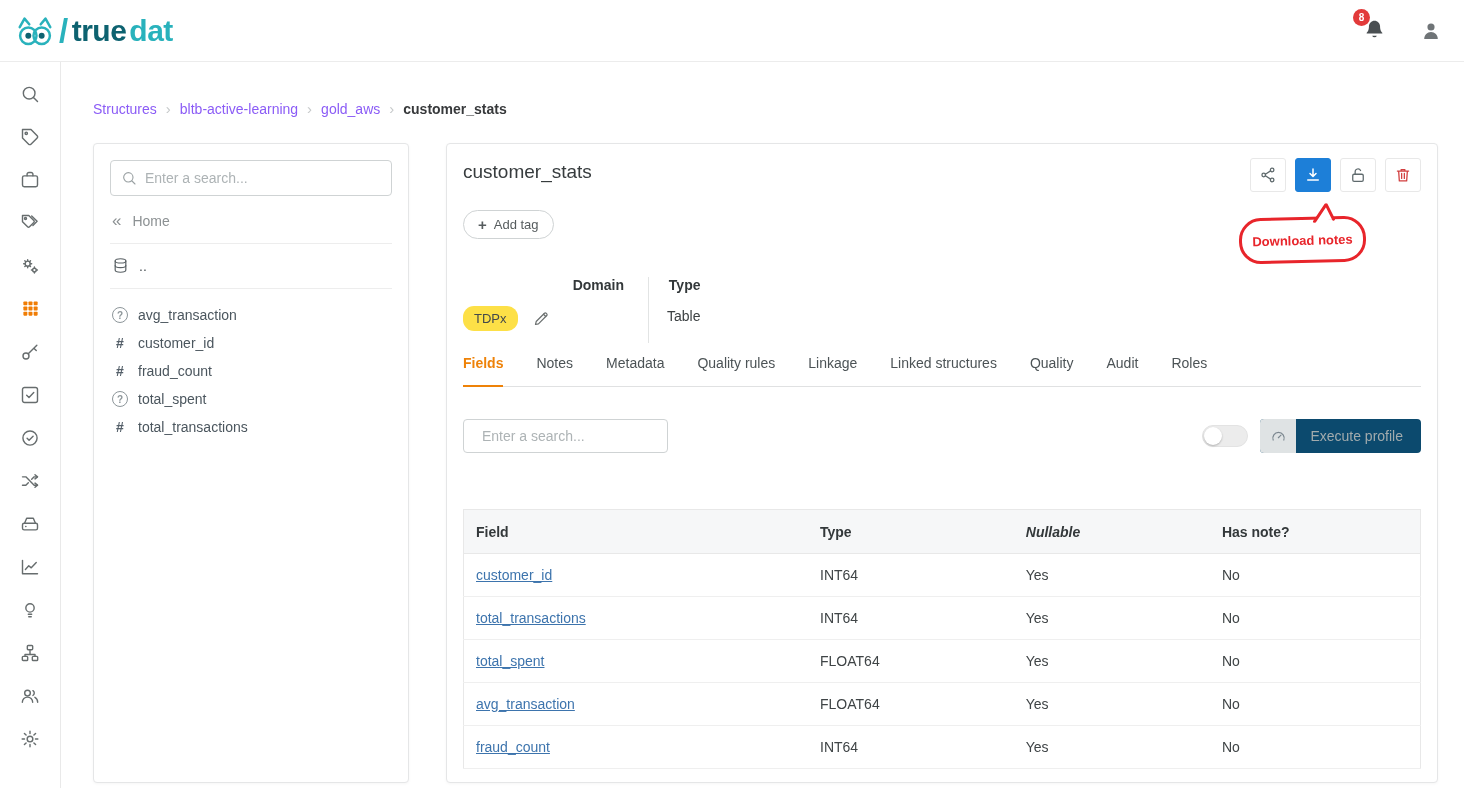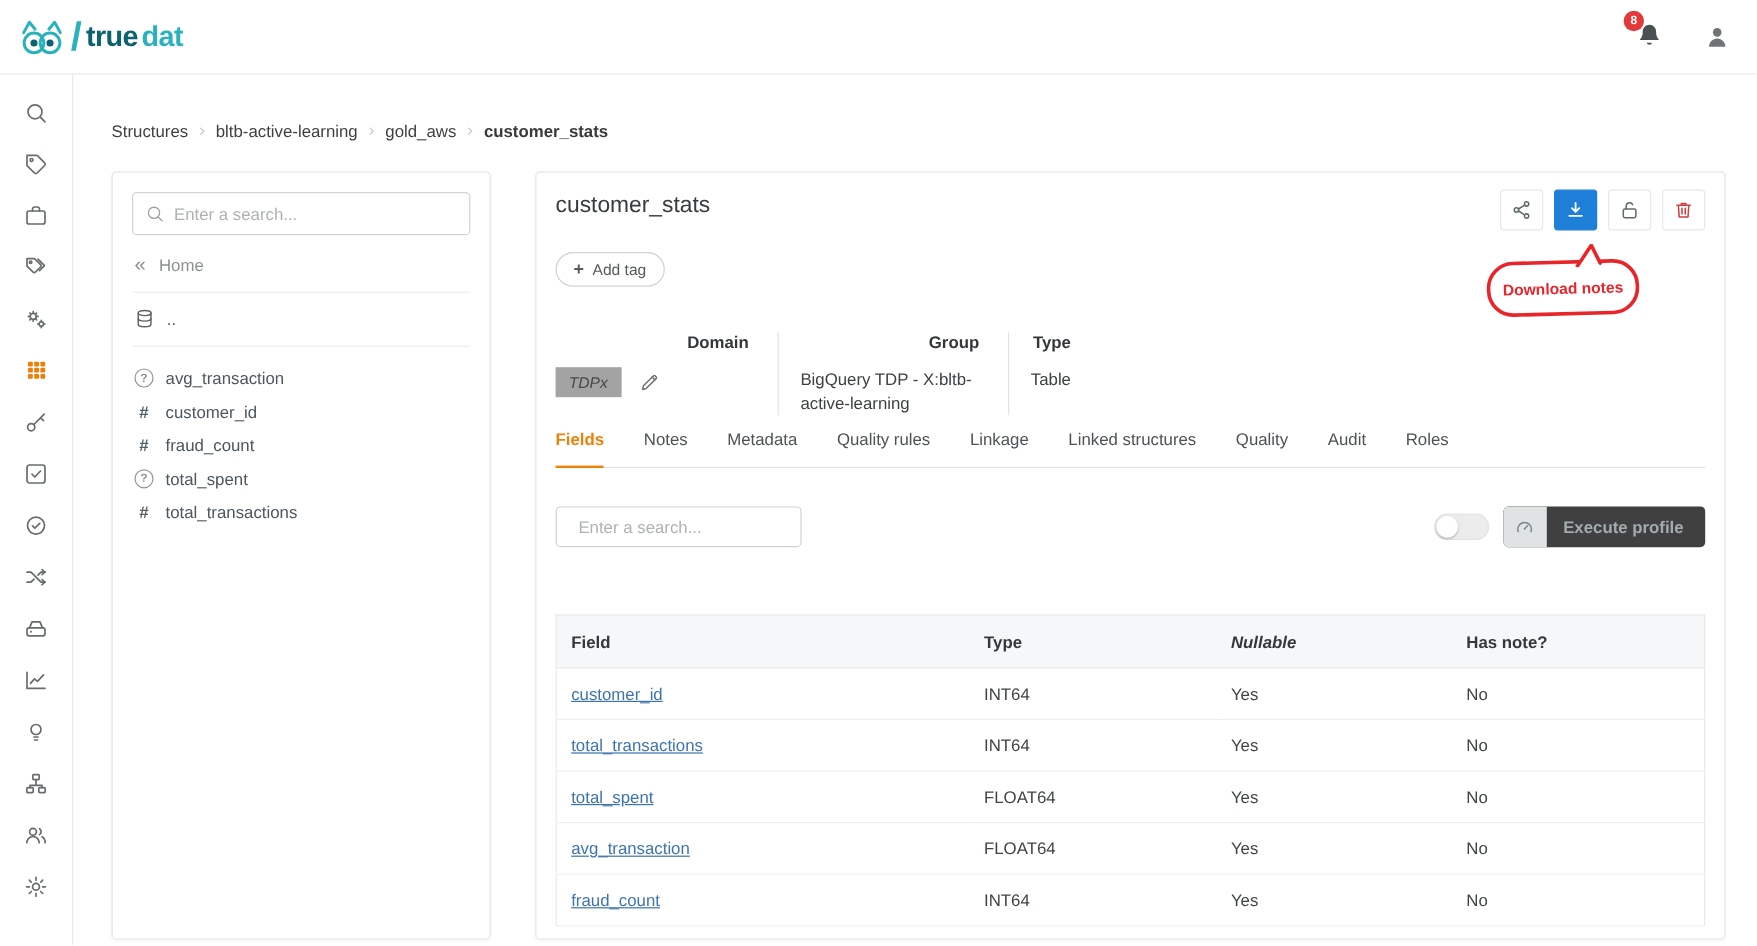--- a/index.html
+++ b/index.html
@@ -6,42 +6,42 @@
   html,body { width: 1464px; height: 788px; overflow: hidden; }
   body {
     font-family: "Liberation Sans", sans-serif;
     font-size: 14px; color: #3b4043; background: #fff;
   }
   
   .topbar { height: 62px; display: flex; align-items: center; justify-content: space-between;
             padding: 0 22px 0 14px; border-bottom: 1px solid #ececec; }
   .logo { display: flex; align-items: center; gap: 3px; cursor: pointer; }
   .logo svg { display: block; }
-  .logo-text { font-size: 24px; font-weight: 700; letter-spacing: -0.5px; line-height: 1; }
+  .logo-text { font-size: 30px; font-weight: 700; letter-spacing: -0.5px; line-height: 1; }
   .logo-slash { color: #29b2bc; font-size: 33px; font-weight: 700; margin-right: 1px; }
   .logo-dark { color: #0d6270; }
   .logo-light { color: #29b2bc; }
   .topbar-right { display: flex; align-items: center; gap: 34px; }
   .notif { position: relative; cursor: pointer; }
   .badge { position: absolute; top: -9px; left: -10px; min-width: 17px; height: 17px;
            background: #e23a3a; color: #fff; font-size: 10px; font-weight: 700;
            border-radius: 50%; display: flex; align-items: center; justify-content: center; padding: 0 3px; }
   .user-btn { cursor: pointer; display: flex; }
   
   .app { display: flex; height: 726px; }
   .rail { width: 61px; border-right: 1px solid #e9e9e9; padding-top: 10px; flex-shrink: 0;
           display: flex; flex-direction: column; align-items: center; }
   .rail-item { width: 61px; height: 43px; display: flex; align-items: center; justify-content: center;
                color: #676d6e; cursor: pointer; }
   .rail-item.active { color: #f07d05; }
   .ic { fill: none; stroke: currentColor; stroke-width: 1.7; stroke-linecap: round; stroke-linejoin: round; }
   .main-col { flex: 1; padding: 38px 26px 0 32px; }
   
   .breadcrumb { display: flex; align-items: center; margin-bottom: 26px; font-size: 14px; }
-  .bc-link { color: #404040; cursor: pointer; text-decoration: none; }
+  .bc-link { color: #8b5cf6; cursor: pointer; text-decoration: none; }
   .bc-sep { color: #c6c9ca; margin: 0 9px; font-size: 15px; }
   .bc-current { color: #37393b; font-weight: 700; }
   
   .content { display: flex; gap: 37px; align-items: flex-start; }
   .card { background: #fff; border: 1px solid #e5e6e7; border-radius: 4px; box-shadow: 0 1px 3px rgba(0,0,0,.04); }
   .panel-left { width: 316px; flex-shrink: 0; height: 640px; padding: 16px; }
   .panel-main { flex: 1; height: 640px; padding: 14px 16px 0; position: relative; }
   
   .search-box { display: flex; align-items: center; gap: 8px; height: 36px; border: 1px solid #cfd3d4;
                 border-radius: 4px; padding: 0 10px; color: #9aa1a3; }
@@ -72,37 +72,37 @@
              font-size: 13px; cursor: pointer; }
   .add-tag .plus { font-size: 15px; font-weight: 700; color: #565c5e; }
   
   .meta { display: flex; margin-top: 38px; min-height: 66px; }
   .meta-col { padding-right: 24px; }
   .meta-col + .meta-col { border-left: 1px solid #e2e4e4; padding-left: 18px; }
   .meta-label { font-weight: 700; color: #33383a; margin-bottom: 13px; font-size: 14px; text-align: right; }
   .meta-col.c1 { width: 185px; }
   .meta-col.c2 { width: 192px; }
   .chip-row { display: flex; align-items: center; gap: 15px; }
-  .chip { background: #a3a3a3; color: #44494b; border-radius: 0; padding: 5px 11px; font-size: 13px; font-style: italic; }
+  .chip { background: #fde047; color: #44494b; border-radius: 11px; padding: 5px 11px; font-size: 13px; }
   .pencil { color: #6b7070; cursor: pointer; display: flex; }
   .meta-value { color: #3c4143; line-height: 20px; max-width: 165px; }
   
   .tabs { display: flex; gap: 33px; margin-top: 12px; border-bottom: 1px solid #e0e1e2; }
   .tab { padding-bottom: 14px; color: #4c5356; cursor: pointer; font-size: 14px; }
   .tab.active { color: #ee8208; font-weight: 700; border-bottom: 2px solid #ee8208; margin-bottom: -1px; }
   
   .toolbar { display: flex; align-items: center; margin-top: 32px; }
   .toolbar .search-box { width: 205px; height: 34px; }
   .toolbar-right { margin-left: auto; display: flex; align-items: center; gap: 12px; }
   .toggle { width: 46px; height: 22px; border-radius: 11px; background: #ececec; border: 1px solid #e3e3e3;
             position: relative; cursor: pointer; }
   .toggle .knob { position: absolute; left: 1px; top: 1px; width: 18px; height: 18px; border-radius: 50%;
                   background: #fff; box-shadow: 0 1px 2px rgba(0,0,0,.25); }
   .exec-btn { display: flex; align-items: center; height: 34px; border: none; border-radius: 4px;
-              background: #404040; cursor: default; padding: 0; overflow: hidden; font-weight: bold; }
+              background: #0c4a6e; cursor: default; padding: 0; overflow: hidden; }
   .exec-icon { width: 36px; height: 34px; background: #dfe3e4; color: #7c8890;
                display: flex; align-items: center; justify-content: center; }
   .exec-label { color: #a2abad; font-size: 14px; padding: 0 18px 0 14px; font-family: inherit; }
   
   .fields-table { width: 100%; border-collapse: collapse; margin-top: 56px; border: 1px solid #e8e8e8; }
   .fields-table th { background: #f6f7f8; text-align: left; font-weight: 700; color: #33383a;
                      height: 44px; padding-left: 12px; font-size: 14px; border-bottom: 1px solid #e8e8e8; }
   .fields-table td { height: 43px; padding-left: 12px; color: #3f4446; border-bottom: 1px solid #efefef; font-size: 14px; }
   .col-field { width: 36%; } .col-type { width: 21.5%; } .col-null { width: 20.5%; font-style: italic; } .col-note { width: 22%; }
   .field-link { color: #3d74ad; text-decoration: underline; cursor: pointer; }
@@ -373,24 +373,20 @@
             <div class="chip-row">
               <span class="chip">TDPx</span>
               <span class="pencil">
                 <svg class="ic" width="17" height="17" viewBox="0 0 24 24">
                     <path d="M3.5 20.5l4.2-1L19.4 7.8a1.6 1.6 0 0 0 0-2.3l-.9-.9a1.6 1.6 0 0 0-2.3 0L4.5 16.3z"></path>
                     <path d="M14.8 6l3.2 3.2"></path>
                   </svg>
               </span>
             </div>
           </div>
-          <div class="meta-col c2">
-            <div class="meta-label">Group</div>
-            <div class="meta-value">BigQuery TDP - X:bltb-active-learning</div>
-          </div>
           <div class="meta-col">
             <div class="meta-label">Type</div>
             <div class="meta-value">Table</div>
           </div>
         </div>
 
         <div class="tabs">
           <div class="tab active">Fields</div>
           <div class="tab">Notes</div>
           <div class="tab">Metadata</div>

